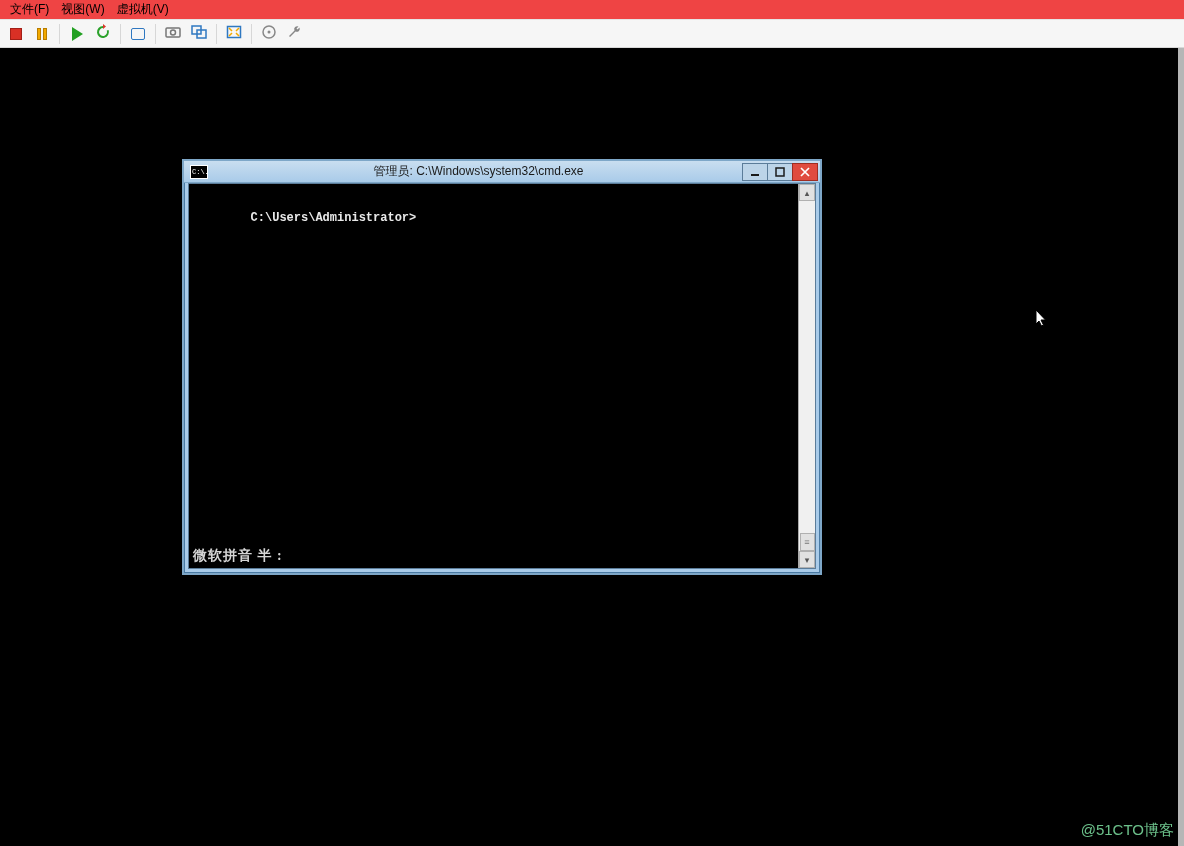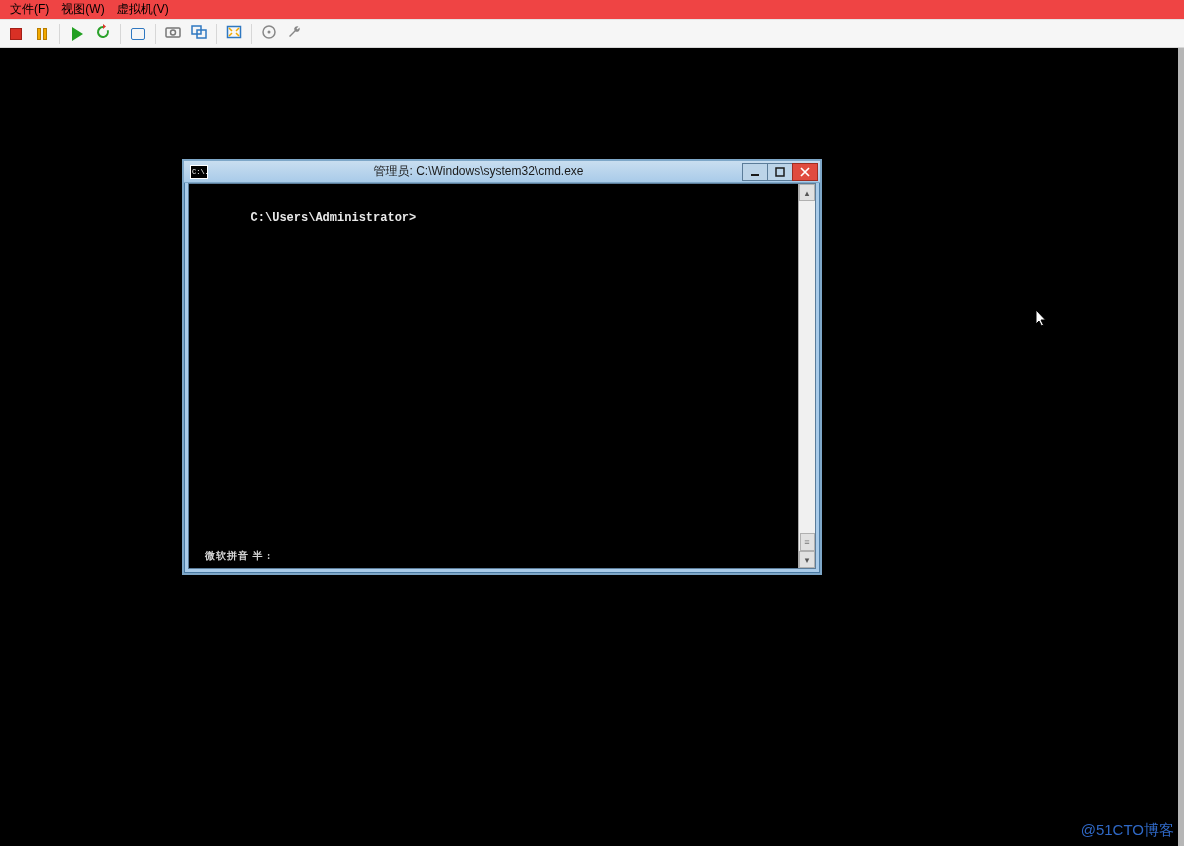--- a/index.html
+++ b/index.html
@@ -60,21 +60,21 @@
     background: #000;
     overflow: hidden;
   }
   .vm-scroll {
     position: absolute; right: 0; top: 0; width: 6px; height: 100%;
     background: #b6b6b6;
   }
   .watermark {
     position: absolute;
     right: 10px; bottom: 6px;
-    color: #3b82f6; font-size: 15px;
+    color: #86efac; font-size: 15px;
     font-family: "Microsoft YaHei", sans-serif;
     opacity: 0.8;
   }
   
   .cmd-window {
     position: absolute;
     left: 182px; top: 111px;
     width: 640px; height: 416px;
     border: 2px solid #7ea7c8;
     background: #a9cbe9;
@@ -141,24 +141,24 @@
     display: flex; flex-direction: column;
     justify-content: space-between;
   }
   .sb-btn { height:17px; background:#e1e1e1; border:1px solid #b0b0b0; display:flex;align-items:center;justify-content:center;}
   .sb-track { flex:1; background:#f0f0f0; position: relative;}
   .sb-grip { width:15px;height:18px; border:1px solid #b0b0b0; background:#e1e1e1; margin:0 auto; position:absolute; bottom:0; left:0; right:0; display:flex; align-items:center; justify-content:center;}
   .sb-grip::after{content:"≡"; font-size:9px; color:#777;}
   .arrow { font-size: 9px; color:#555; }
   .ime-line {
     position: absolute;
-    left: 16px; bottom: 4px;
+    left: 4px; bottom: 4px;
     color: #d5d5d5;
     font-family: "SimSun", serif;
-    font-size: 10px;
+    font-size: 14px;
     letter-spacing: 1px;
   }
   .cursor-pointer {
     position: absolute;
     left: 1035px; top: 261px;
     width: 14px; height: 20px;
   }
   .cursor-pointer svg{ width:14px;height:20px; filter: drop-shadow(0 0 1px #000);}
 </style>
 </head>

